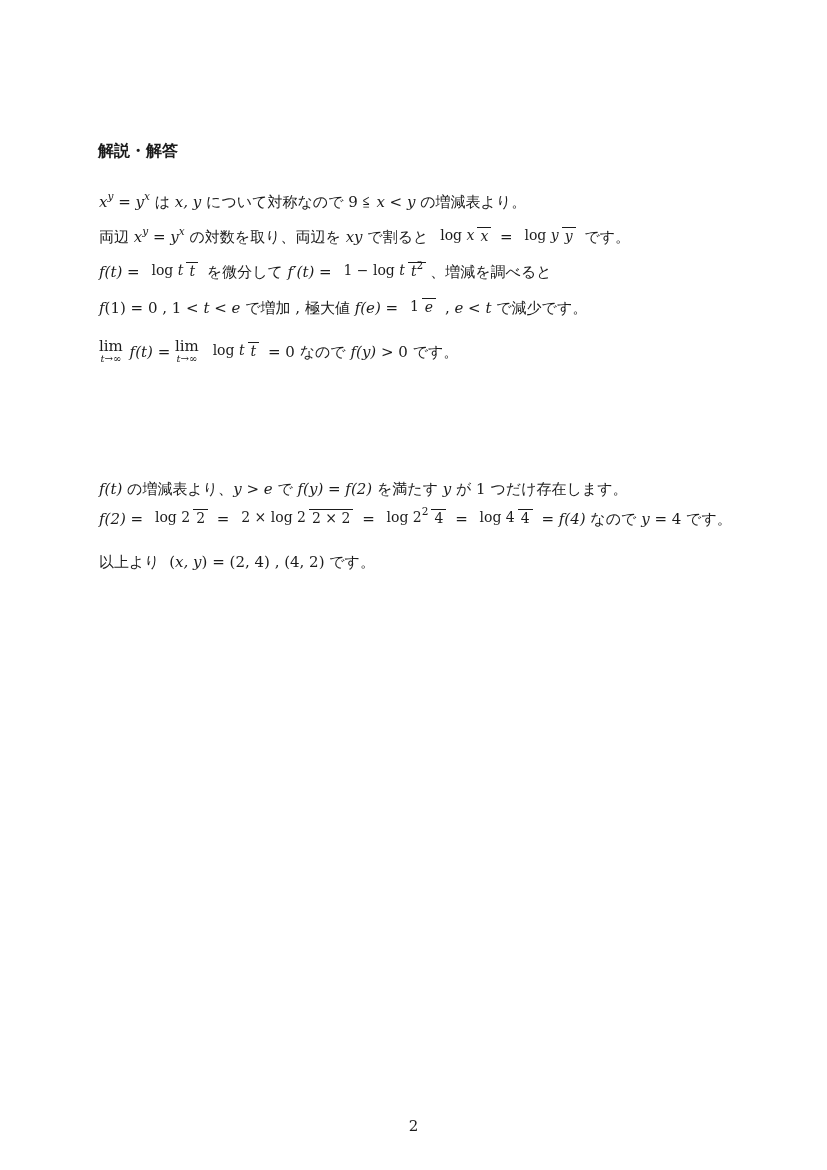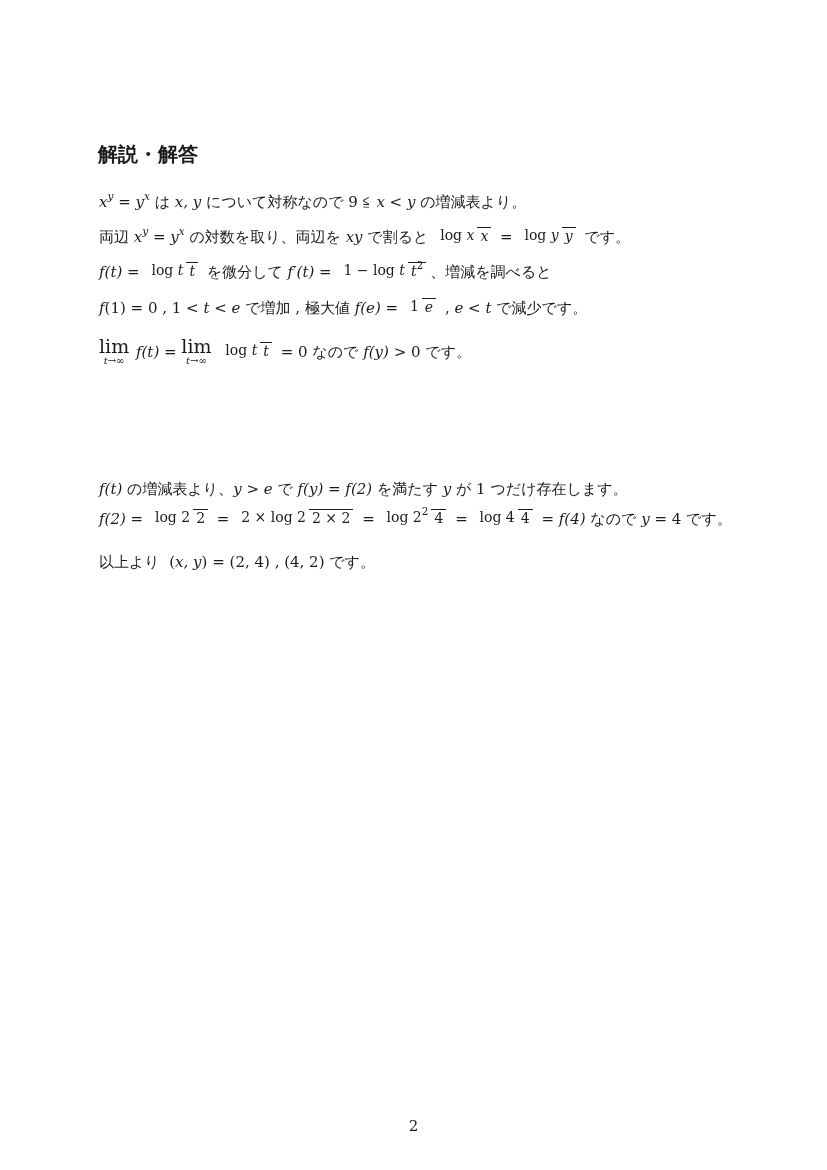--- a/index.html
+++ b/index.html
@@ -9,21 +9,21 @@
     width:827px; height:1170px;
     background:#ffffff;
     color:#1b1b1b;
     font-family:"DejaVu Serif", serif;
     font-size:15px;
     overflow:hidden;
   }
   .doc-title {
     position:absolute; left:98px; top:141px;
     font-family:"Liberation Sans", sans-serif;
-    font-weight:bold; font-size:20px; color:#1b1b1b;
+    font-weight:bold; font-size:16px; color:#1b1b1b;
   }
   .line {
     position:absolute; left:99px;
     white-space:pre;
     font-size:15px;
   }
   
   .l0  { top:191px; line-height:22px; }
   .l1  { top:213px; line-height:48px; }
   .l2  { top:248px; line-height:48px; }
@@ -51,21 +51,21 @@
   .frac .num, .frac .den {
     display:block; font-size:14px; line-height:1.2;
     padding:0 3px; white-space:pre;
   }
   .frac .den { border-top:1px solid #1b1b1b; }
   .lim {
     display:inline-flex; flex-direction:column; align-items:center;
     vertical-align:middle; line-height:normal; margin-right:2px;
     position:relative; top:-2px;
   }
-  .lim .ltop { font-size:19px; line-height:1.1; font-style:normal; }
+  .lim .ltop { font-size:15px; line-height:1.1; font-style:normal; }
   .lim .lbot { font-size:10px; line-height:1; font-style:italic; }
   .page-number {
     position:absolute; left:0; right:0; top:1117px;
     text-align:center; font-size:15px; color:#1b1b1b;
   }
 </style>
 </head>
 <body>
 
 <div class="page">

